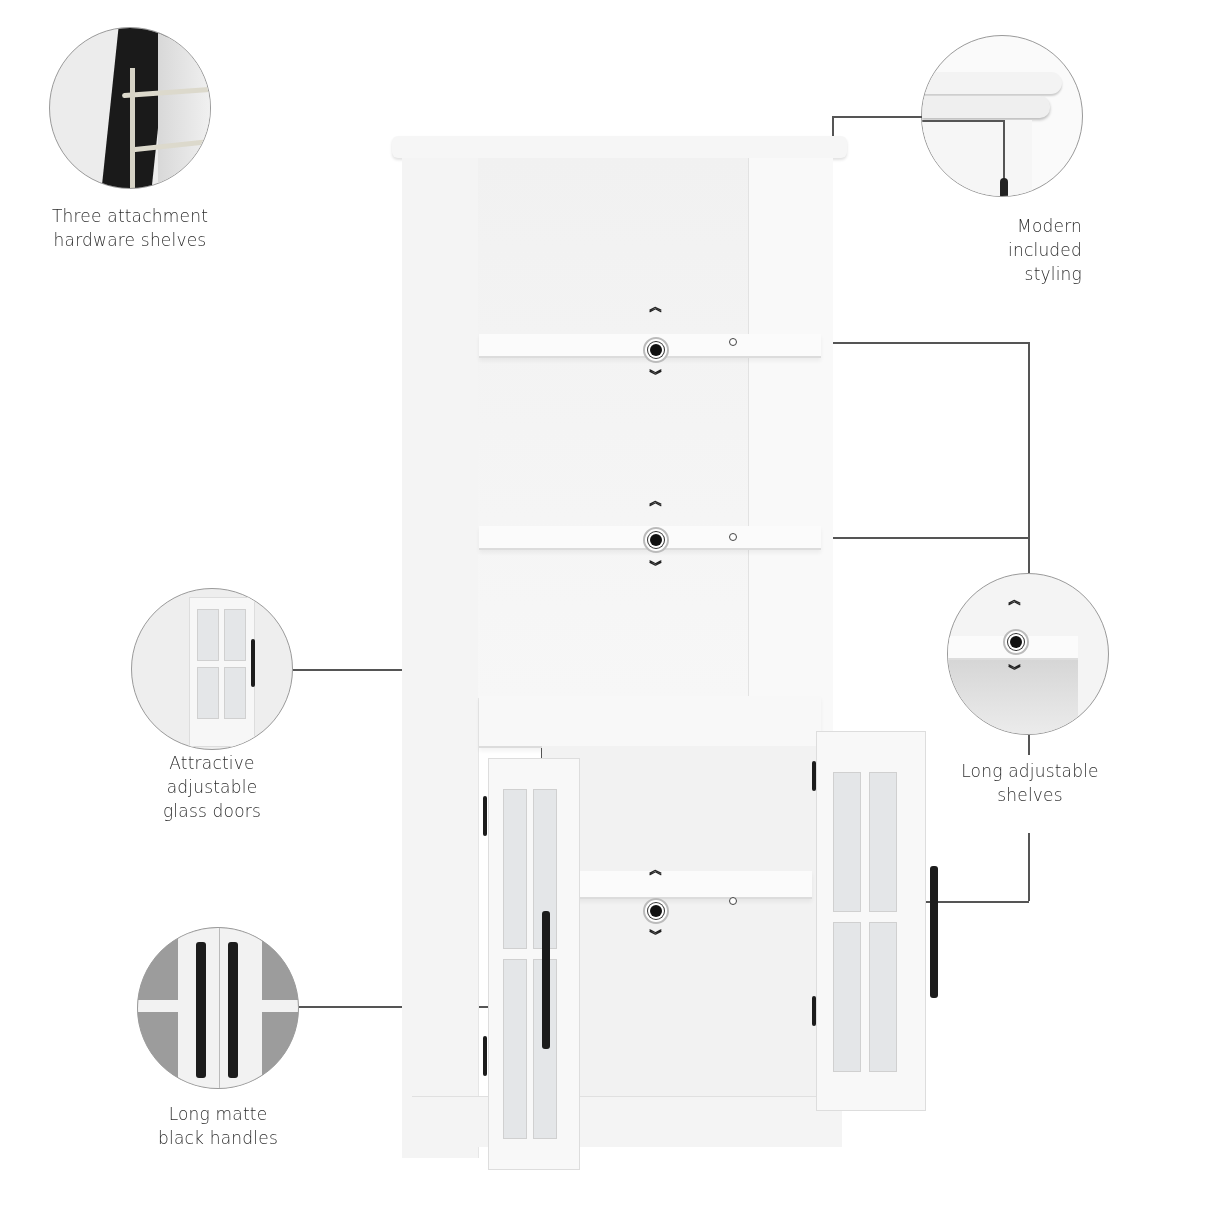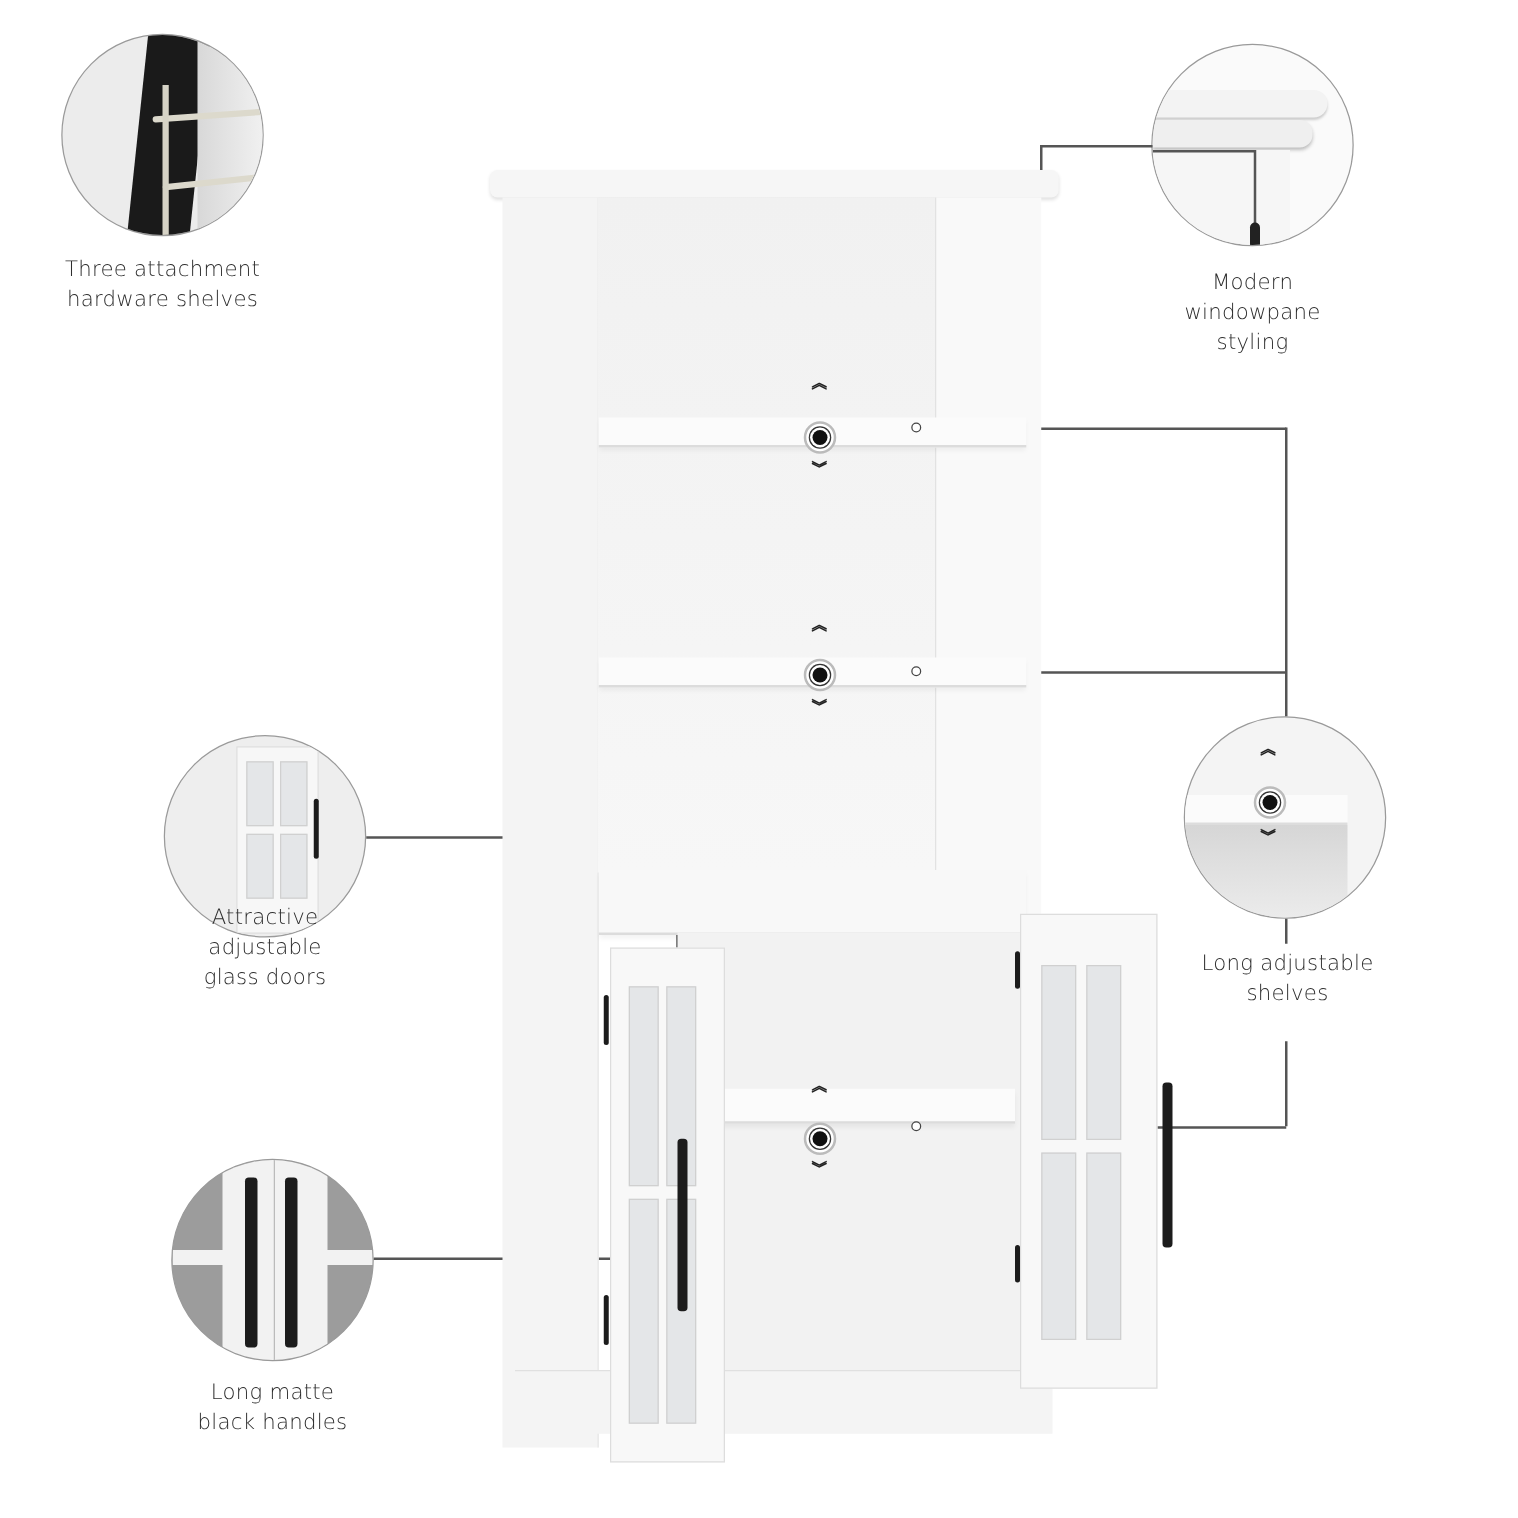--- a/index.html
+++ b/index.html
@@ -38,23 +38,23 @@
   <div class="abs" style="left:0;top:36px;width:140px;height:22px;background:#f3f3f3;border-radius:0 12px 12px 0;box-shadow:0 2px 2px #ccc;"></div>
   <div class="abs" style="left:0;top:60px;width:128px;height:22px;background:#efefef;border-radius:0 10px 10px 0;box-shadow:0 2px 3px #bbb;"></div>
   <div class="abs" style="left:0;top:84px;width:110px;height:80px;background:#f6f6f6;"></div>
   <div class="abs" style="left:0;top:84px;width:82px;height:2px;background:#555;"></div>
   <div class="abs" style="left:81px;top:84px;width:2px;height:60px;background:#555;"></div>
   <div class="abs" style="left:78px;top:142px;width:8px;height:22px;background:#222;border-radius:4px 4px 0 0;"></div>
 </div>
 <div class="line" style="left:832px;top:116px;width:90px;height:1.5px;"></div>
 <div class="line" style="left:832px;top:116px;width:1.5px;height:24px;"></div>
 <div class="dot" style="left:829px;top:137px;"></div>
-<div class="caption" style="left:922px;top:214px;width:160px;">
+<div class="caption" style="left:922px;top:214px;width:160px;text-align:right;">
   <span>Modern</span>
-  <span>windowpane</span>
+  <span>included</span>
   <span>styling</span>
 </div>
 
 <div class="callout-circle" style="left:947px;top:573px;width:162px;height:162px;background:#f4f4f4;">
   <div class="abs" style="left:0;top:62px;width:130px;height:22px;background:#fbfbfb;border-bottom:2px solid #ddd;"></div>
   <div class="abs" style="left:0;top:86px;width:130px;height:76px;background:linear-gradient(180deg,#d6d6d6,#ececec);"></div>
   <div class="chev" style="left:52px;top:22px;">︽</div>
   <div class="target" style="left:55px;top:55px;"></div>
   <div class="chev" style="left:52px;top:92px;">︾</div>
 </div>
@@ -74,21 +74,21 @@
   <div class="abs" style="left:57px;top:8px;width:66px;height:150px;background:#f7f7f7;border:1px solid #ddd;box-sizing:border-box;"></div>
   <div class="pane" style="left:65px;top:20px;width:22px;height:52px;"></div>
   <div class="pane" style="left:92px;top:20px;width:22px;height:52px;"></div>
   <div class="pane" style="left:65px;top:78px;width:22px;height:52px;"></div>
   <div class="pane" style="left:92px;top:78px;width:22px;height:52px;"></div>
   <div class="handle" style="left:119px;top:50px;width:4px;height:48px;"></div>
 </div>
 <div class="line" style="left:293px;top:669px;width:248px;height:1.5px;"></div>
 <div class="line" style="left:541px;top:669px;width:1.5px;height:173px;"></div>
 <div class="dot" style="left:538px;top:841px;"></div>
-<div class="caption" style="left:122px;top:722px;width:180px;">
+<div class="caption" style="left:122px;top:751px;width:180px;">
   <span>Attractive</span>
   <span>adjustable</span>
   <span>glass doors</span>
 </div>
 
 <div class="callout-circle" style="left:137px;top:927px;width:162px;height:162px;background:#9c9c9c;">
   <div class="abs" style="left:40px;top:0;width:84px;height:162px;background:#f2f2f2;"></div>
   <div class="abs" style="left:0;top:72px;width:162px;height:12px;background:#f2f2f2;"></div>
   <div class="abs" style="left:81px;top:0;width:1px;height:162px;background:#bbb;"></div>
   <div class="handle" style="left:58px;top:14px;width:10px;height:136px;"></div>

